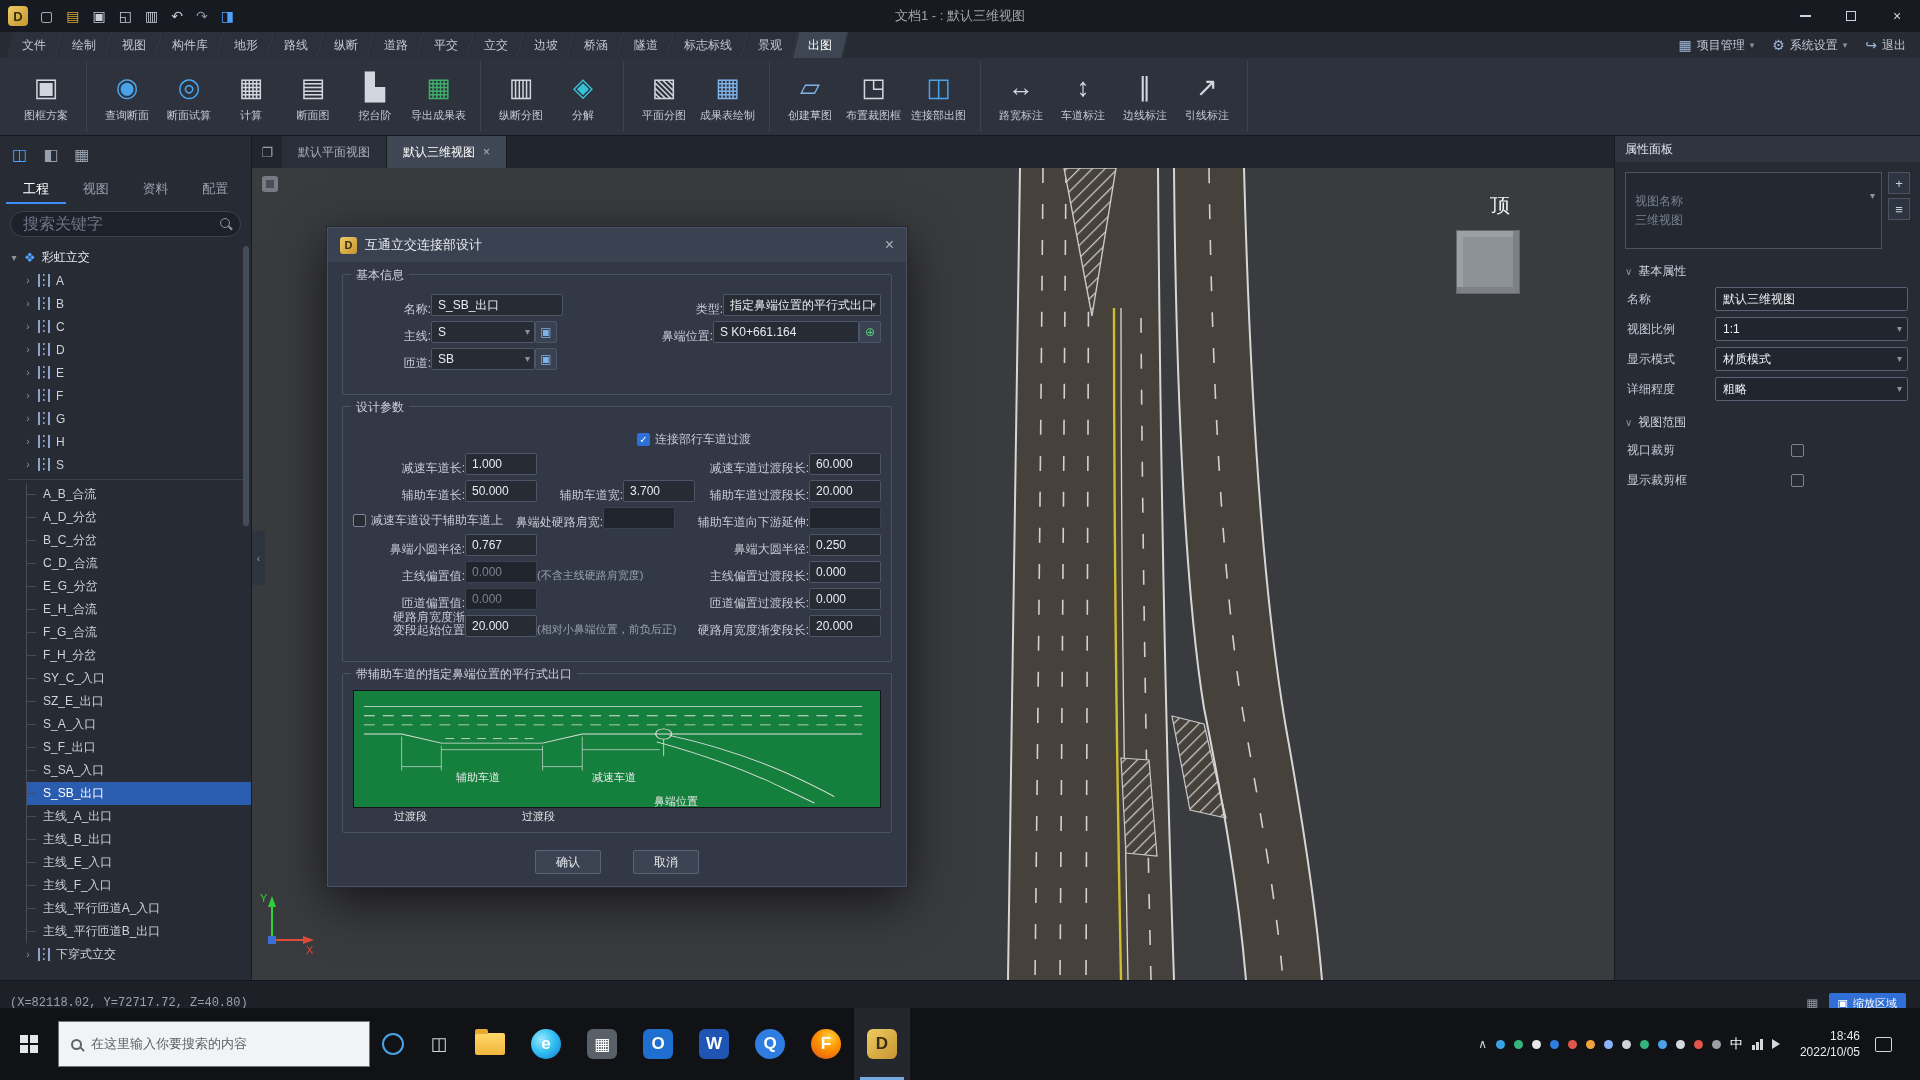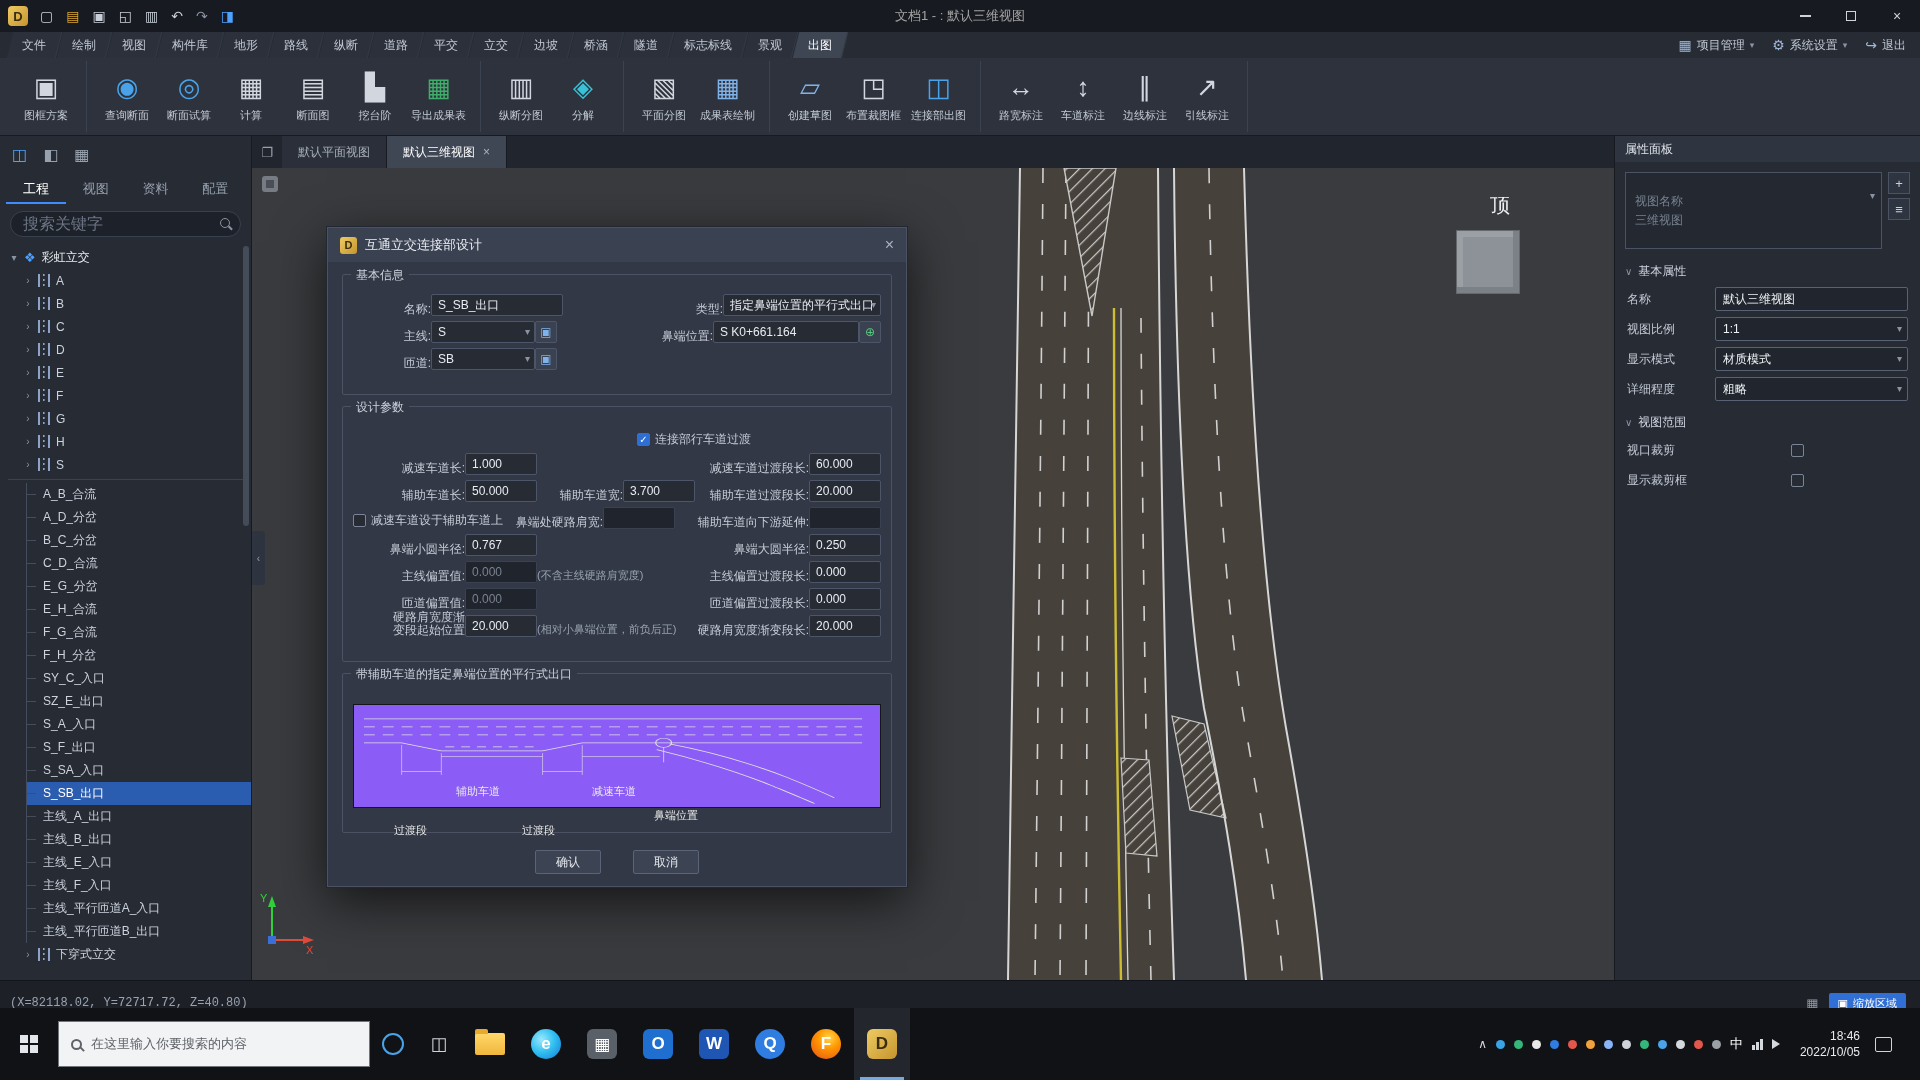--- a/index.html
+++ b/index.html
@@ -145,21 +145,21 @@
 .dinput.dis{background:#20242c;border-color:#3a4150;color:#79828f}
 .dselect{height:22px;background:#262b34;border:1px solid #4d5668;border-radius:2px;color:#e9ecf2;display:flex;align-items:center;padding:0 18px 0 6px;position:relative;white-space:nowrap;overflow:hidden}
 .dselect .arr{position:absolute;right:4px;top:4px;color:#8a93a1;font-size:10px}
 .pick-btn{width:22px;height:22px;background:#3a4150;border:1px solid #4d5668;border-radius:2px;display:flex;align-items:center;justify-content:center;font-size:12px;flex:0 0 auto}
 .cb{width:13px;height:13px;border:1px solid #7a8496;border-radius:2px;background:#262b34;display:flex;align-items:center;justify-content:center;font-size:10px;color:#fff;flex:0 0 auto}
 .cb.checked{background:#2e6fd6;border-color:#2e6fd6}
 .cbl{color:#c6ccd7;white-space:nowrap}
 .chkwrap{display:flex;align-items:center;gap:5px}
 .note{color:#98a1b0;font-size:11px;white-space:nowrap}
 .flexsp{flex:1}
-.preview-box{margin-top:16px;flex:1;background:#8b5cf6;border:1px solid #14161a;position:relative;min-height:0}
+.preview-box{margin-top:2px;flex:1;background:#15803d;border:1px solid #14161a;position:relative;min-height:0}
 .preview-box svg{position:absolute;inset:0;width:100%;height:100%}
 .pv-label{position:absolute;color:#e8e8e8;font-size:11px;white-space:nowrap}
 .dlg-btns{height:36px;display:flex;align-items:center;justify-content:center;gap:32px;flex:0 0 auto}
 .dbtn{width:66px;height:24px;background:#3c4352;border:1px solid #5b6477;border-radius:2px;color:#e6e9ee;font-size:12px;display:flex;align-items:center;justify-content:center}
 </style>
 </head>
 <body>
 
 <div id="app">
 

